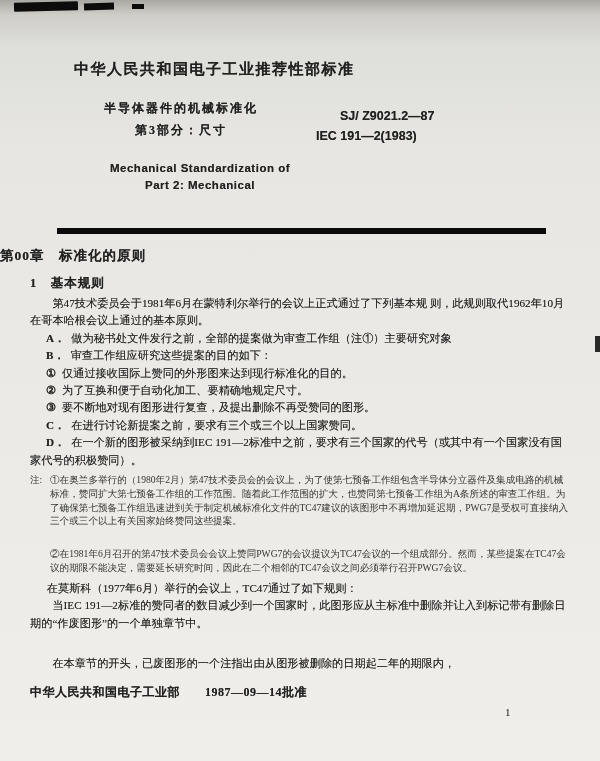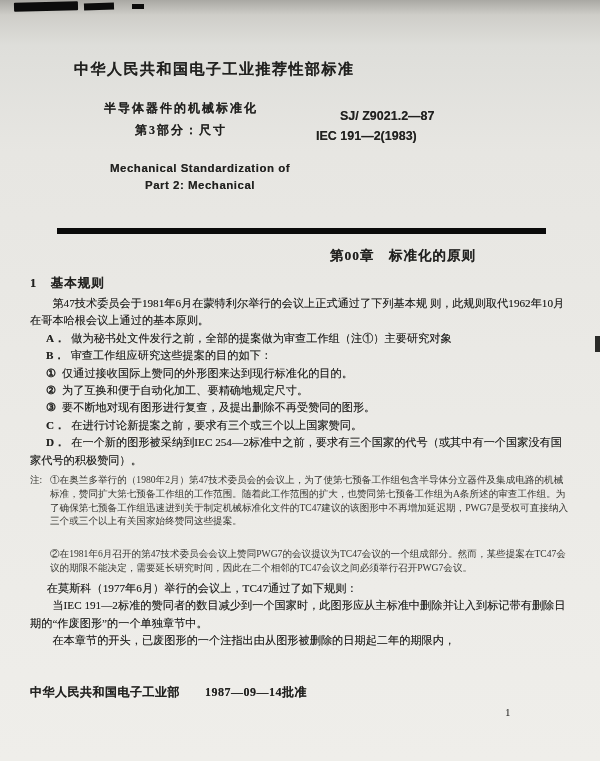--- a/index.html
+++ b/index.html
@@ -40,24 +40,23 @@
   .std-nos .std1 { margin-left:24px; }
   .title-en {
     position:absolute; left:88px; top:160px; width:224px; text-align:center;
     font-weight:bold; font-size:11.5px; line-height:16.5px; letter-spacing:.5px;
     font-family:"Liberation Sans", sans-serif;
     text-shadow:0 0 0.4px rgba(0,0,0,.5);
   }
   .black-bar { position:absolute; left:57px; top:228px; width:489px; height:6px; background:#0a0a0a; }
 
   .chapter {
-    position:absolute; left:0; top:247px; width:452px; text-align:right;
+    position:absolute; left:0; top:247px; width:452px; text-align:left;
     font-weight:bold; font-size:13.5px; letter-spacing:1px;
     text-shadow:0 0 0.4px rgba(0,0,0,.5);
-    margin-left:24px;
   }
   .section {
     position:absolute; left:30px; top:275px;
     font-weight:bold; font-size:12.5px; letter-spacing:1px;
     text-shadow:0 0 0.4px rgba(0,0,0,.5);
   }
   .body-block {
     position:absolute; left:30px; top:295px; width:542px;
     font-size:11.2px; line-height:17.4px;
     text-shadow:0 0 0.3px rgba(0,0,0,.4);
@@ -68,21 +67,21 @@
   .note {
     display:flex; margin-top:4px;
     font-size:9.6px; line-height:13.8px; color:#34342f;
     text-shadow:none;
   }
   .note-label { flex:0 0 20px; }
   .note-texts { flex:1; }
   .note-texts p + p { margin-top:19px; }
   .para-moscow { text-indent:1.5em; margin-top:5px; }
   .para-rule { text-indent:2em; }
-  .para-last { text-indent:2em; margin-top:0; }
+  .para-last { text-indent:2em; margin-top:23px; }
 
   .footer {
     position:absolute; left:30px; top:684px;
     font-weight:bold; font-size:12px; letter-spacing:.5px;
     text-shadow:0 0 0.4px rgba(0,0,0,.5);
   }
   .page-num { position:absolute; left:505px; top:706px; font-size:11px; }
 </style>
 </head>
 <body>
@@ -118,21 +117,21 @@
 
   <div class="body-block">
     <p class="indent2">第47技术委员会于1981年6月在蒙特利尔举行的会议上正式通过了下列基本规 则，此规则取代1962年10月在哥本哈根会议上通过的基本原则。</p>
 
     <p class="item"><span class="lbl">A．</span><span>做为秘书处文件发行之前，全部的提案做为审查工作组（注①）主要研究对象</span></p>
     <p class="item"><span class="lbl">B．</span><span>审查工作组应研究这些提案的目的如下：</span></p>
     <p class="item"><span class="lbl">①</span><span>仅通过接收国际上赞同的外形图来达到现行标准化的目的。</span></p>
     <p class="item"><span class="lbl">②</span><span>为了互换和便于自动化加工、要精确地规定尺寸。</span></p>
     <p class="item"><span class="lbl">③</span><span>要不断地对现有图形进行复查，及提出删除不再受赞同的图形。</span></p>
     <p class="item"><span class="lbl">C．</span><span>在进行讨论新提案之前，要求有三个或三个以上国家赞同。</span></p>
-    <p class="item"><span class="lbl">D．</span><span>在一个新的图形被采纳到IEC 254—2标准中之前，要求有三个国家的代号（或其中有一个国家没有国家代号的积极赞同）。</span></p>
+    <p class="item"><span class="lbl">D．</span><span>在一个新的图形被采纳到IEC 191—2标准中之前，要求有三个国家的代号（或其中有一个国家没有国家代号的积极赞同）。</span></p>
 
     <div class="note">
       <div class="note-label">注:</div>
       <div class="note-texts">
         <p>①在奥兰多举行的（1980年2月）第47技术委员会的会议上，为了使第七预备工作组包含半导体分立器件及集成电路的机械标准，赞同扩大第七预备工作组的工作范围。随着此工作范围的扩大，也赞同第七预备工作组为A条所述的审查工作组。为了确保第七预备工作组迅速进到关于制定机械标准化文件的TC47建议的该图形中不再增加延迟期，PWG7是受权可直接纳入三个或三个以上有关国家始终赞同这些提案。</p>
         <p>②在1981年6月召开的第47技术委员会会议上赞同PWG7的会议提议为TC47会议的一个组成部分。然而，某些提案在TC47会议的期限不能决定，需要延长研究时间，因此在二个相邻的TC47会议之间必须举行召开PWG7会议。</p>
       </div>
     </div>
 
     <p class="para-moscow">在莫斯科（1977年6月）举行的会议上，TC47通过了如下规则：</p>

